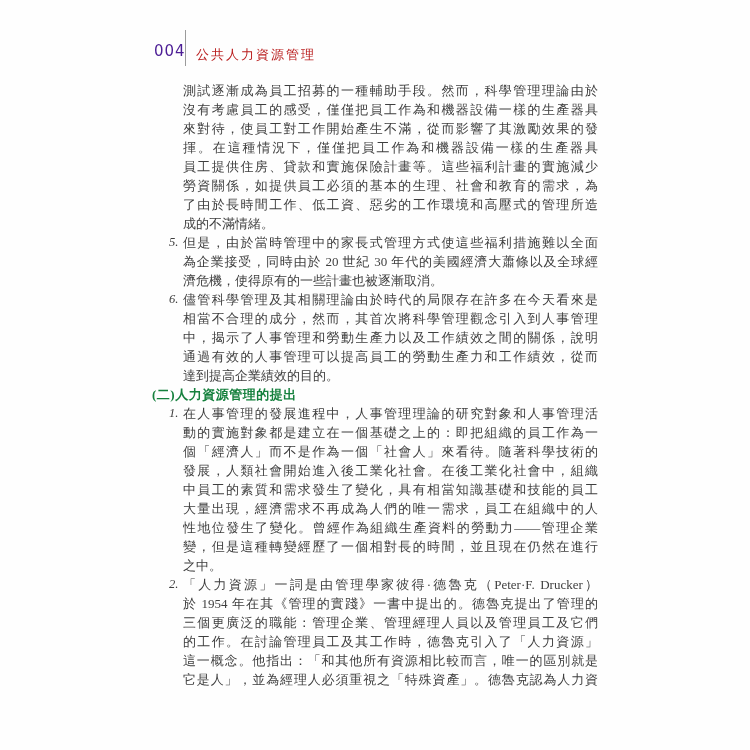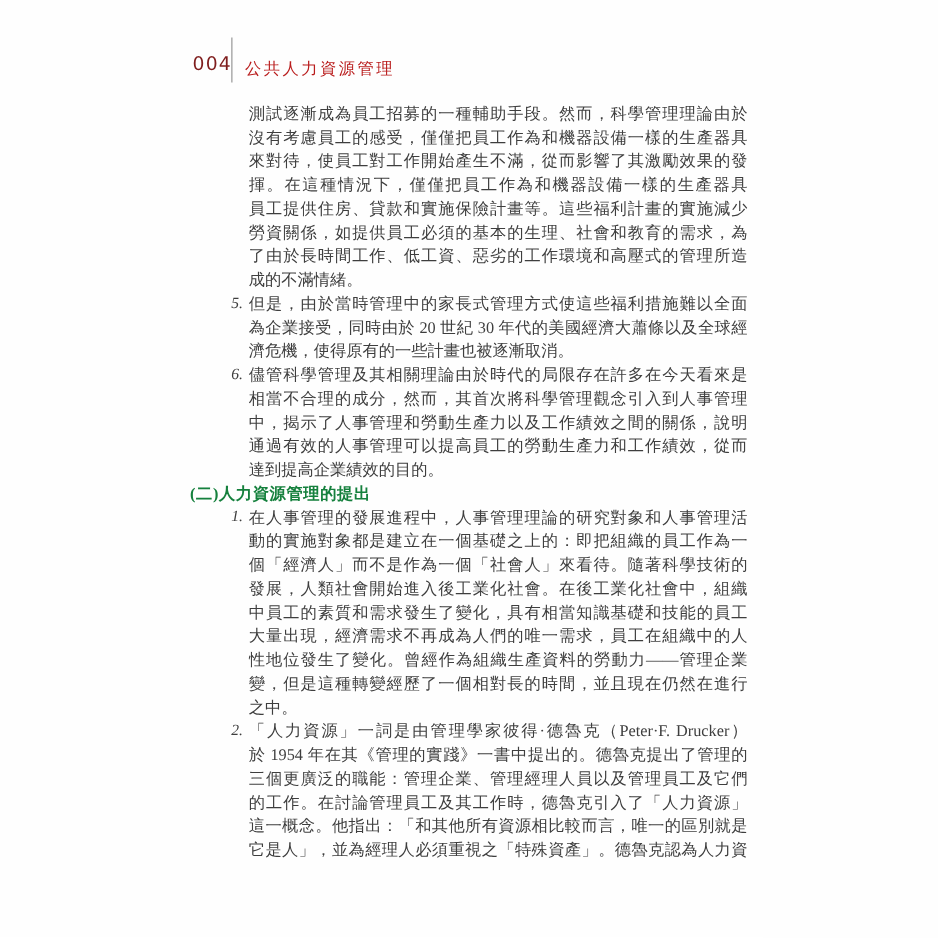--- a/index.html
+++ b/index.html
@@ -17,21 +17,21 @@
     color: #3e3e3e;
   }
   
   .header-num {
     position: absolute;
     left: 154px;
     top: 42px;
     font-family: "DejaVu Sans", sans-serif;
     font-size: 15px;
     letter-spacing: 1px;
-    color: #7f1d1d;
+    color: #4c1d95;
   }
   .header-bar {
     position: absolute;
     left: 185px;
     top: 30px;
     width: 1px;
     height: 36px;
     background: #9b9b9b;
   }
   .header-title {
@@ -44,21 +44,21 @@
   }
   
   .body-text {
     position: absolute;
     left: 168px;
     top: 81px;
     width: 430px;
     font-size: 13px;
     line-height: 19px;
   }
-  .block { position: relative; margin-left: 16px; }
+  .block { position: relative; }
   .block .num {
     position: absolute;
     left: 1px;
     top: 0;
     font-style: italic;
     font-size: 12.5px;
     color: #3e3e3e;
   }
   .block .lines { margin-left: 15px; }
   .line {

